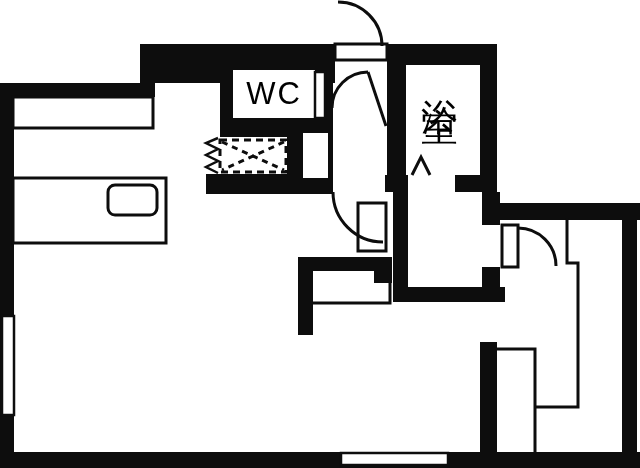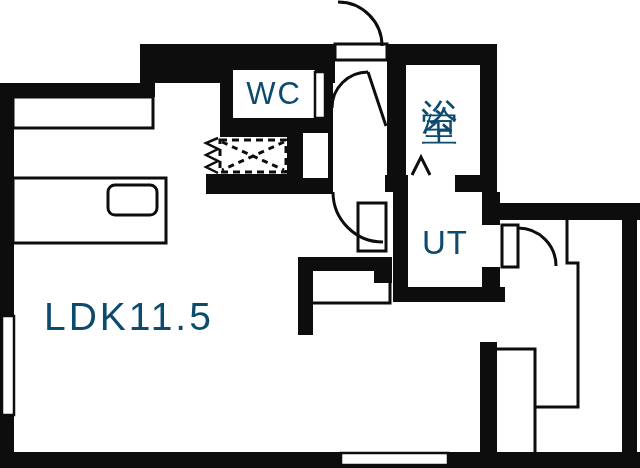--- a/index.html
+++ b/index.html
@@ -6,21 +6,21 @@
   .stage{
     position:relative;
     width:640px;height:468px;
     background:#ffffff;
     overflow:hidden;
     font-family:"Liberation Sans", sans-serif;
   }
   .stage svg{position:absolute;left:0;top:0;width:640px;height:468px;}
   .room-label{
     position:absolute;
-    color:#0c4a6e;
+    color:#000000;
     white-space:nowrap;
     line-height:1;
     user-select:none;
   }
   .lbl-ldk{left:44px;top:297px;font-size:39px;letter-spacing:3px;}
   .lbl-western{left:340px;top:341px;font-size:40px;letter-spacing:2px;}
   .lbl-wc{left:233px;top:78px;width:82px;text-align:center;font-size:31px;letter-spacing:2px;}
   .lbl-bath{
     left:421px;top:69px;font-size:37px;
     writing-mode:vertical-rl;text-orientation:upright;letter-spacing:9px;
@@ -93,18 +93,16 @@
     </g>
 
     <g fill="none" stroke="#0d0d0d" stroke-width="3">
       <rect x="220" y="140" width="66" height="32" stroke-dasharray="7 5"></rect>
       <path d="M 222,142 L 284,170" stroke-dasharray="6 5"></path>
       <path d="M 284,142 L 222,170" stroke-dasharray="6 5"></path>
       <path stroke-width="2.5" d="M 218,138 L 206,143 L 218,149 L 206,155 L 218,161 L 206,167 L 218,173"></path>
     </g>
   </svg>
 
-  <div class="room-label lbl-ldk">LDK11.5</div>
   <div class="room-label lbl-wc">WC</div>
   <div class="room-label lbl-bath">浴室</div>
-  <div class="room-label lbl-ut">UT</div>
 
 </div>
 
 </body></html>

